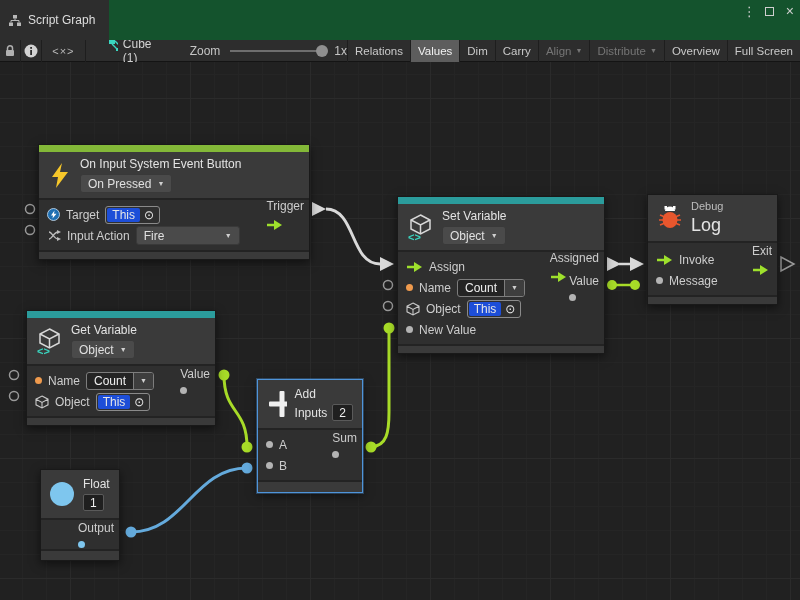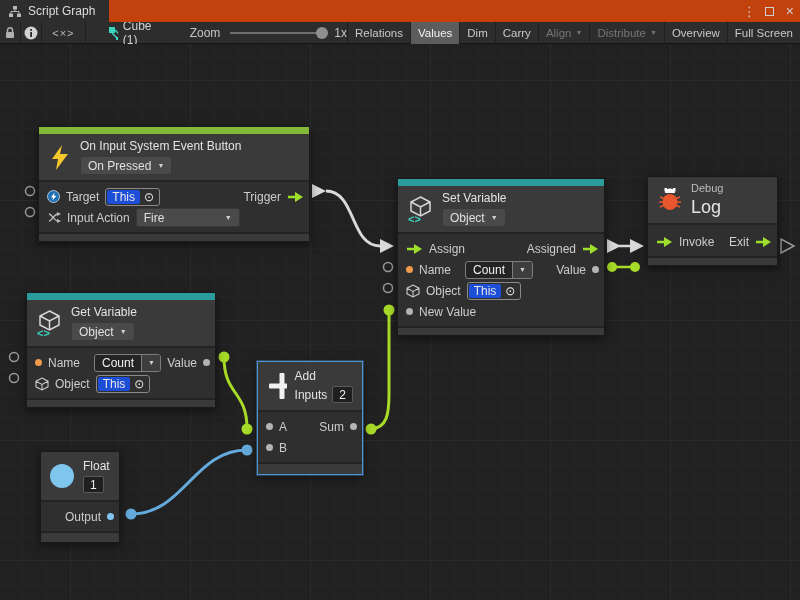--- a/index.html
+++ b/index.html
@@ -1,33 +1,33 @@
 <!DOCTYPE html>
 <html><head>
 <meta charset="utf-8">
 <style>
   * { margin:0; padding:0; box-sizing:border-box; }
   html,body { width:800px; height:600px; overflow:hidden; background:#111; }
   body { font-family:"Liberation Sans", sans-serif; font-size:12px; color:#cfcfcf; }
   .screen { width:800px; height:600px; display:flex; flex-direction:column; background:#212121; }
 
   
-  .tabbar { height:22px; background:#c2410c; display:flex; align-items:stretch; position:relative; flex:0 0 auto; }
+  .tabbar { height:40px; background:#14532d; display:flex; align-items:stretch; position:relative; flex:0 0 auto; }
   .tab { display:flex; align-items:center; gap:6px; background:#2d2d2d; padding:0 14px 0 8px; margin-left:0; color:#dedede; }
   .winctrls { position:absolute; right:6px; top:0; height:22px; display:flex; align-items:center; gap:12px; color:#cfcfcf; }
   .winctrls .menu { font-size:13px; width:10px; text-align:center; }
   .maxbox { width:9px; height:9px; border:1.5px solid #cfcfcf; display:inline-block; }
   .winctrls .close { font-size:14px; line-height:1; }
 
   
   .toolbar { height:22px; background:#2d2d2d; border-bottom:1px solid #141414; display:flex; align-items:center; flex:0 0 auto; }
   .tbtn { height:22px; display:flex; align-items:center; justify-content:center; border-right:1px solid #1e1e1e; color:#c9c9c9; }
   .tbtn.icon { width:29px; }
   .codebtn { width:62px; font-size:11px; color:#b9b9b9; letter-spacing:1px; }
-  .target-group { display:flex; align-items:center; gap:5px; margin-left:22px; color:#d2d2d2; }
+  .target-group { display:flex; align-items:flex-start; gap:5px; margin-left:22px; color:#d2d2d2; }
   .zoom-group { display:flex; align-items:center; margin-left:34px; }
   .zoom-label { color:#c5c5c5; margin-right:10px; }
   .slider { position:relative; width:96px; height:12px; }
   .slider .track { position:absolute; left:0; right:0; top:5px; height:2px; background:#6e6e6e; }
   .slider .handle { position:absolute; right:-2px; top:0; width:12px; height:12px; border-radius:50%; background:#8f8f8f; }
   .zoom-val { margin-left:8px; font-size:12px; color:#c5c5c5; }
   .tb-right { margin-left:auto; display:flex; height:22px; }
   .tb-right .tbtn { padding:0 7px; font-size:11.5px; border-left:1px solid #1e1e1e; border-right:none; white-space:nowrap; }
   .tbtn.active { background:#5d5d5d; color:#f2f2f2; }
   .tbtn.disabled { color:#757575; }
@@ -54,33 +54,33 @@
   .nbar.teal { background:#2b9c9c; }
   .nheader { background:#3a3a3a; display:flex; align-items:center; gap:8px; padding:5px 9px; }
   .nheader .hcol { display:flex; flex-direction:column; gap:3px; align-items:flex-start; }
   .ntitle { color:#e3e3e3; font-size:12px; white-space:nowrap; }
   .nsub { color:#bdbdbd; font-size:11px; }
   .ndiv { height:2px; background:#232323; }
   .nbody { background:#2f2f2f; padding:4px 0; }
   .nfooter { height:9px; background:#3a3a3a; border-top:2px solid #232323; }
   .prow { height:21px; display:flex; align-items:center; gap:6px; padding:0 5px 0 8px; }
   .plabel { color:#cdcdcd; white-space:nowrap; }
-  .rgt { margin-left:auto; display:flex; align-items:center; gap:6px; }
+  .rgt { margin-left:auto; display:flex; gap:6px;flex-direction:column; }
   .dot { width:7px; height:7px; border-radius:50%; display:inline-block; flex:0 0 auto; }
   .dot.gray { background:#b4b4b4; }
   .dot.orange { background:#ef9a4d; }
   .dot.blue { background:#7ec6ee; }
 
   .ddbtn { display:inline-flex; align-items:center; gap:6px; background:#4a4a4a; border:1px solid #393939; border-radius:3px; padding:1.5px 7px; color:#e0e0e0; white-space:nowrap; }
   .ddbtn .caret { font-size:7px; color:#cfcfcf; }
   .ddbtn.wide { width:104px; justify-content:space-between; }
   .chip { display:inline-flex; align-items:center; border:1px solid #8a8a8a; border-radius:3px; padding:1px; color:#e6e6e6; white-space:nowrap; }
   .chip .hl { background:#1d4ed8; border-radius:2px; padding:0 5px; }
   .chip .sym { padding:0 4px; font-size:12px; }
-  .fieldgroup { display:inline-flex; align-items:stretch; border:1px solid #7d7d7d; border-radius:3px; overflow:hidden; background:#242424;margin-left:8px; }
+  .fieldgroup { display:inline-flex; align-items:stretch; border:1px solid #7d7d7d; border-radius:3px; overflow:hidden; background:#242424; }
   .fieldgroup .fval { padding:1px 7px; color:#efefef; }
   .fieldgroup .fcaret { display:flex; align-items:center; padding:0 6px; background:#3e3e3e; border-left:1px solid #7d7d7d; font-size:7px; color:#cfcfcf; }
   .valbox { display:inline-block; background:#1f1f1f; border:1px solid #5a5a5a; border-radius:2px; padding:0.5px 6px; color:#efefef; }
 
   svg .wire { fill:none; }
 </style>
 </head>
 <body>
 
 <div class="screen">
@@ -325,20 +325,24 @@
           </svg>
           <span class="plabel">Invoke</span>
           <span class="rgt">
             <span class="plabel">Exit</span>
             <svg width="17" height="12">
               <path d="M1,6 H9" stroke="#9ee02c" stroke-width="2.5"></path>
               <polygon points="8,1 8,11 16,6" fill="#9ee02c"></polygon>
             </svg>
           </span>
         </div>
+        <div class="prow">
+          <span class="dot gray"></span>
+          <span class="plabel">Message</span>
+        </div>
       </div>
       <div class="nfooter"></div>
     </div>
 
     <div class="node" style="left:26px; top:248px; width:190px;">
       <div class="nbar teal"></div>
       <div class="nheader">
         <svg width="27" height="28">
           <path d="M13.5,2 L23,7 V16 L13.5,21 L4,16 V7 Z" fill="none" stroke="#d8d8d8" stroke-width="1.5"></path>
           <path d="M4,7 L13.5,12 L23,7 M13.5,12 V21" fill="none" stroke="#d8d8d8" stroke-width="1.5"></path>

